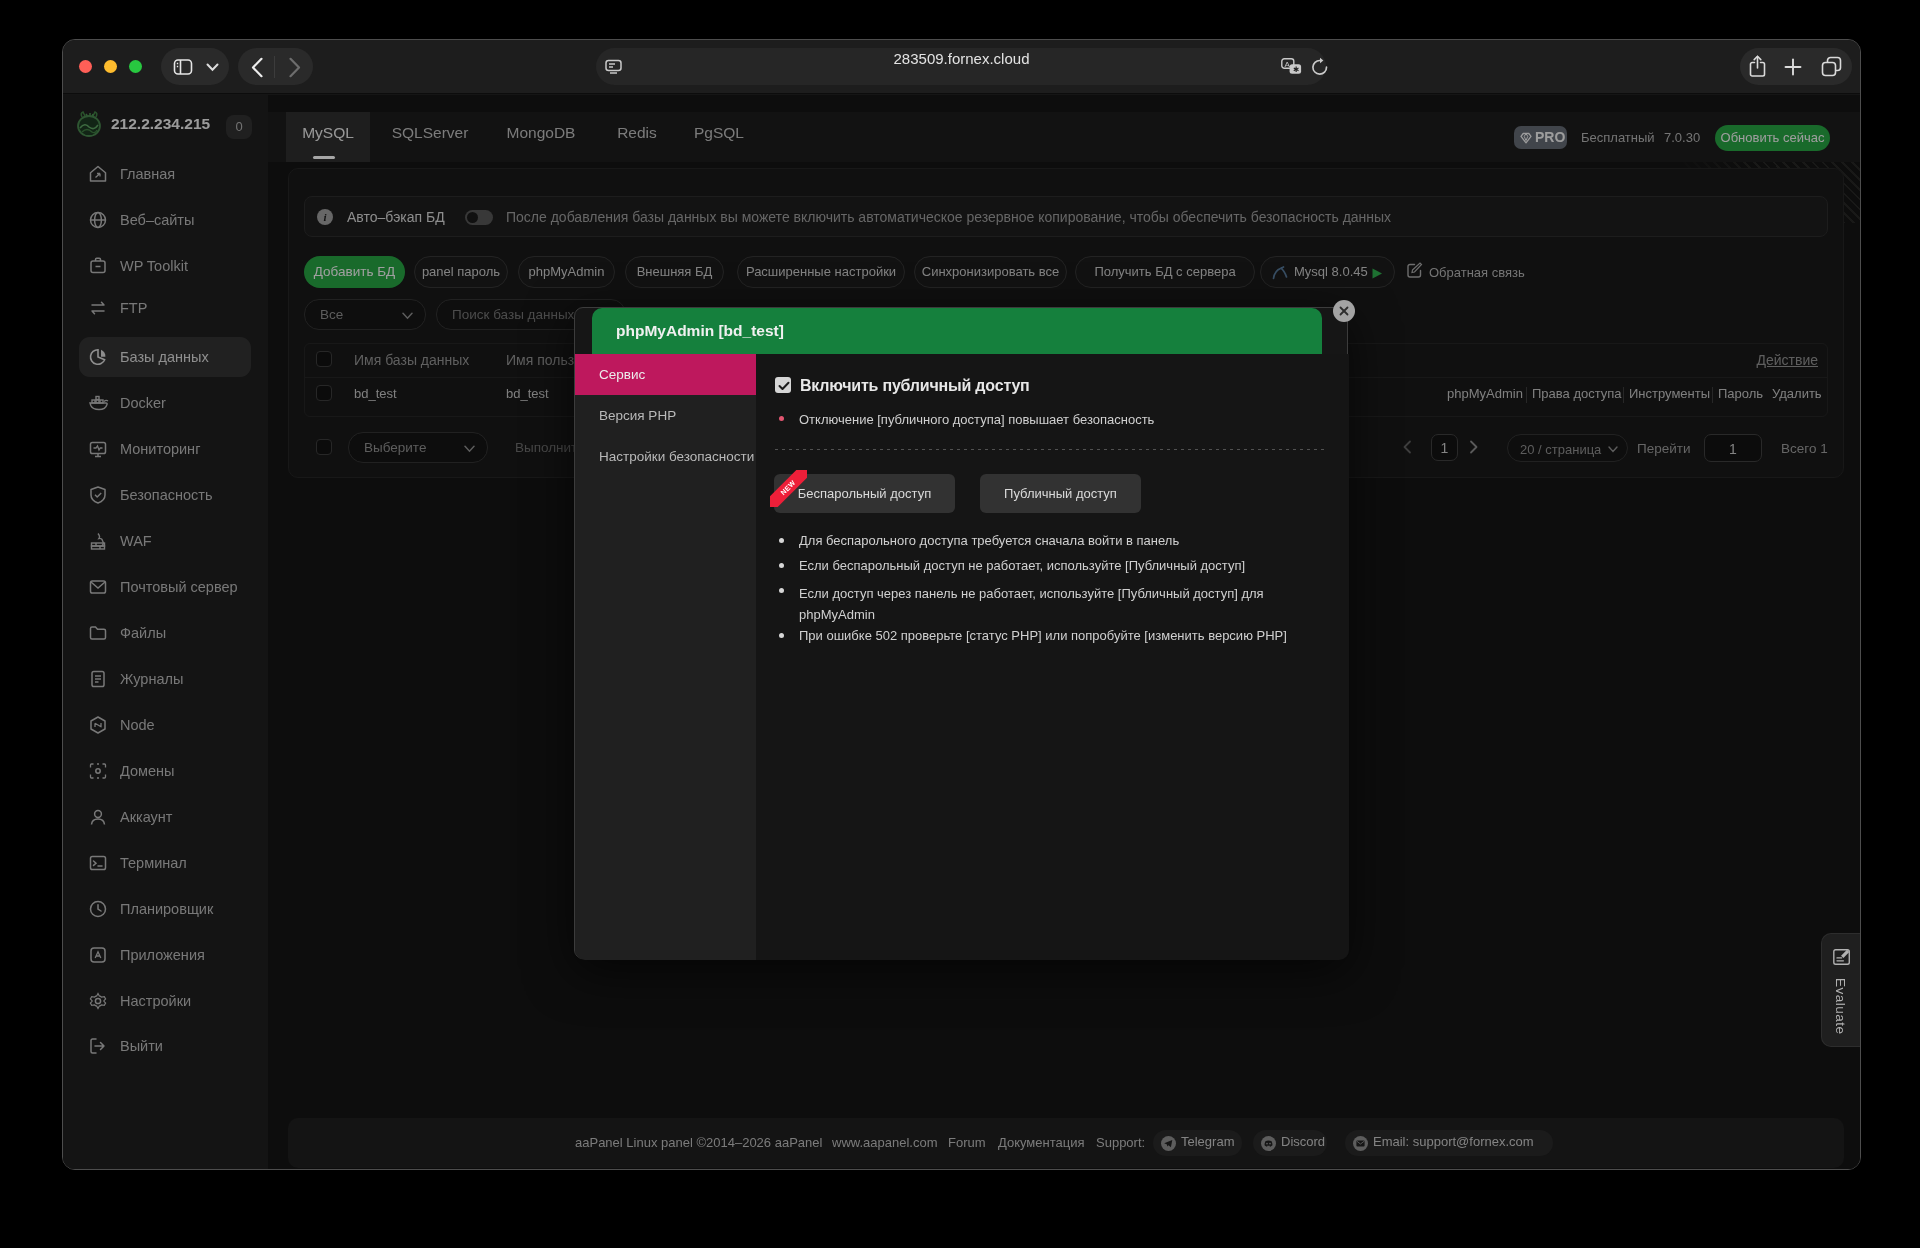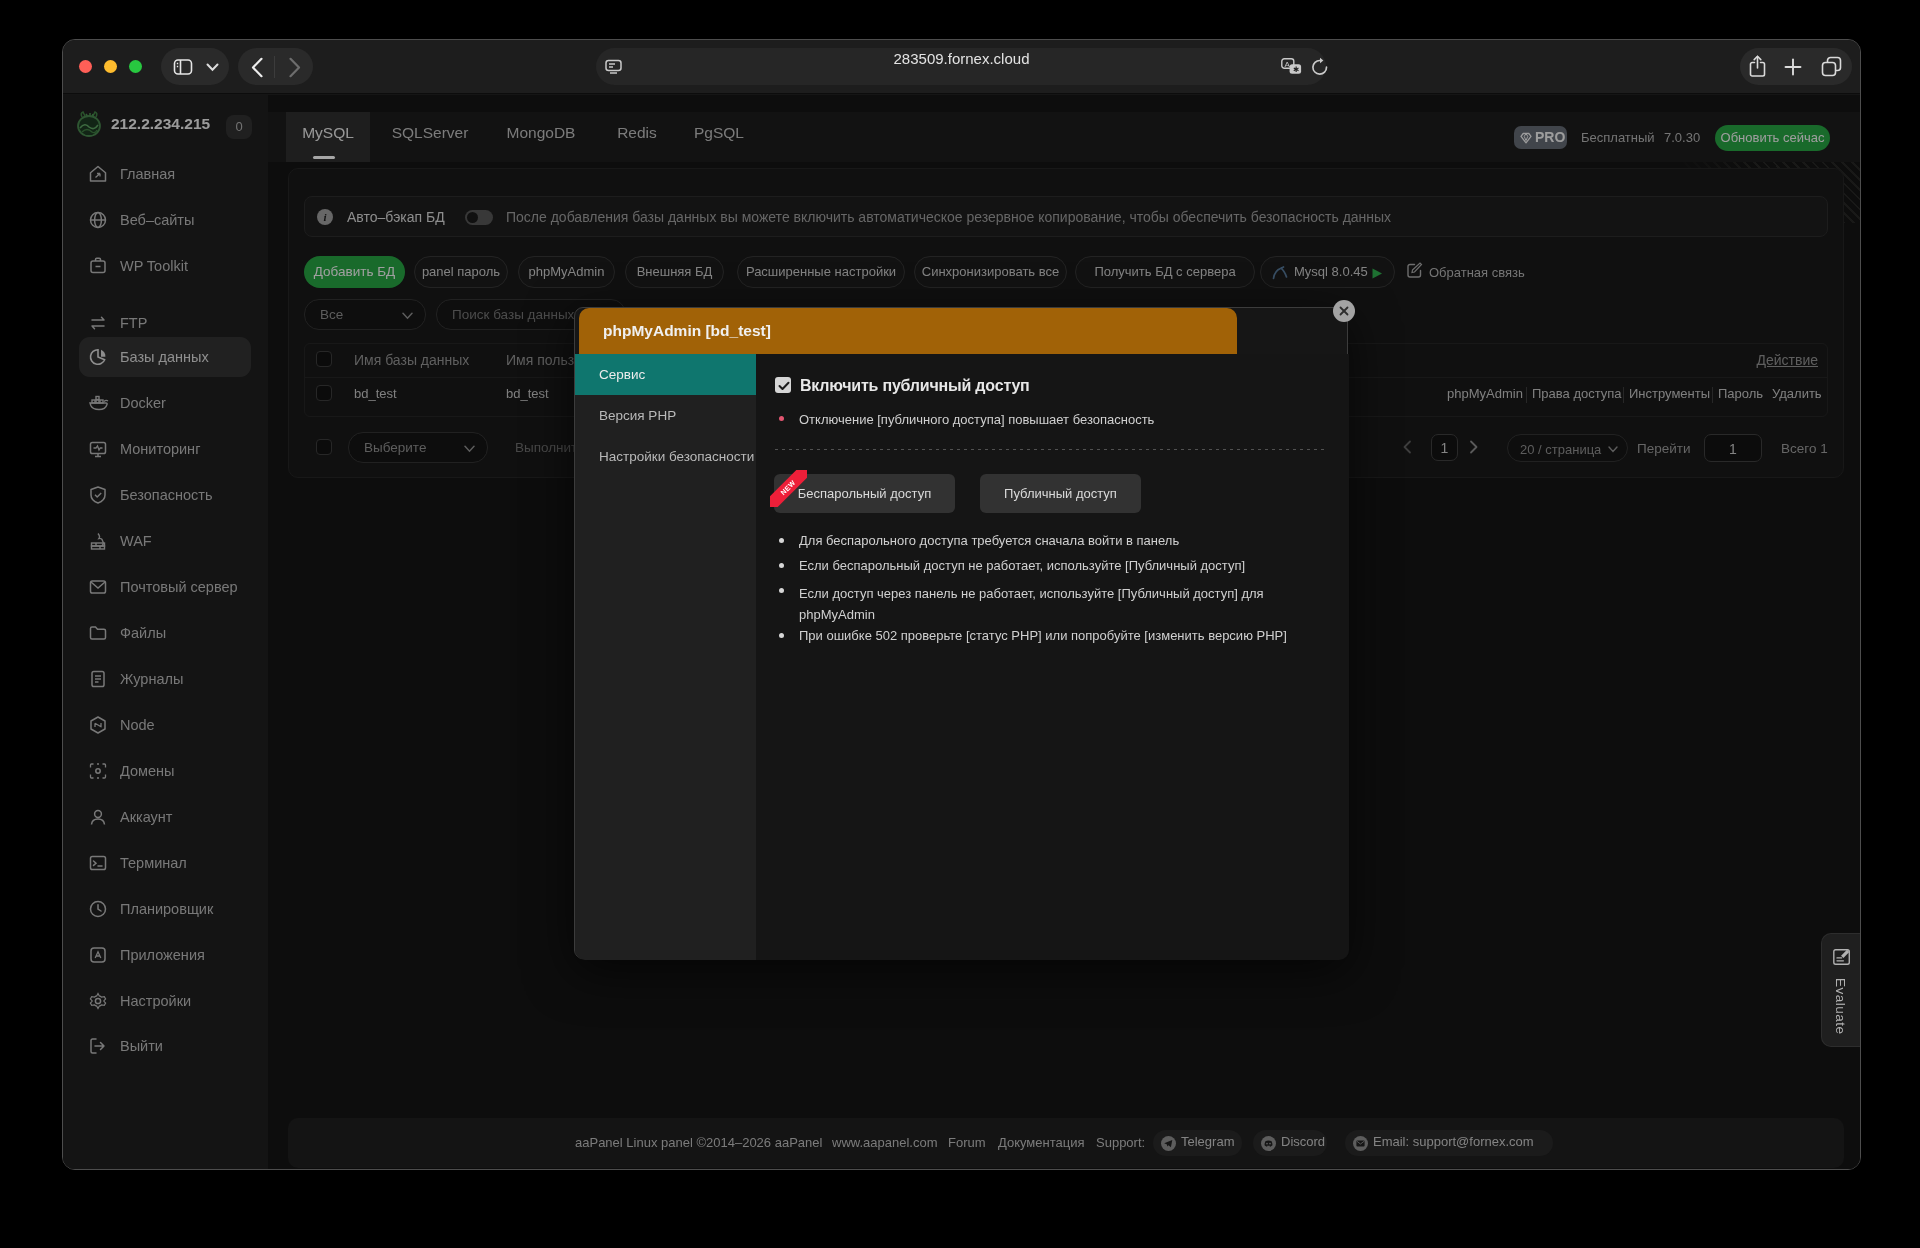--- a/index.html
+++ b/index.html
@@ -52,25 +52,25 @@
 
 #foot { position:absolute; left:20px; top:1023px; width:1556px; height:50px; background:#1f1f1f; border-radius:10px; }
 .ft { position:absolute; top:17px; color:#bdbdbd; font-size:13px; white-space:nowrap; }
 .fpill { position:absolute; top:12px; height:26px; background:#2a2a2a; border-radius:13px; color:#c9c9c9; font-size:13px; white-space:nowrap; }
 
 #ovl { position:absolute; left:0; top:55px; width:1797px; height:1076px; background:rgba(0,0,0,0.35); }
 #eval { position:absolute; left:1758px; top:893px; width:40px; height:114px; background:#1f1f1f; border:1px solid #2d2d2d; border-right:none; border-radius:10px 0 0 10px; }
 #eval .etxt { position:absolute; left:11px; top:44px; writing-mode:vertical-rl; color:#b2b2b2; font-size:13.5px; letter-spacing:0.5px; }
 
 #modal { position:absolute; left:511px; top:267px; width:774px; height:652px; background:#161616; border:1px solid #3c3c3c; border-radius:9px; box-shadow:0 12px 48px rgba(0,0,0,.65); }
-#mhead { position:absolute; left:4px; top:0; width:658px; height:46px; background:#a16207; border-radius:10px 10px 0 0; }
+#mhead { position:absolute; left:17px; top:0; width:730px; height:46px; background:#15803d; border-radius:10px 10px 0 0; }
 #mhead span { position:absolute; left:24px; top:14px; color:#f0f0f0; font-size:15.5px; font-weight:bold; }
 #mnav { position:absolute; left:0; top:46px; width:181px; height:606px; background:#202020; border-radius:0 0 0 10px; overflow:hidden; }
 .mtab { position:absolute; left:0; width:181px; height:41px; line-height:41px; padding-left:24px; color:#b9b9b9; font-size:13.5px; white-space:nowrap; overflow:hidden; }
-.mtab.on { background:#0f766e; color:#ececec; }
+.mtab.on { background:#be185d; color:#ececec; }
 #mbody { position:absolute; left:181px; top:46px; width:593px; height:606px; background:#151515; border-radius:0 0 10px 0; }
 #mclose { position:absolute; left:1270px; top:260px; width:22px; height:22px; border-radius:50%; background:#a3a3a3; }
 .red { color:#e25671; }
 .mbullet { position:absolute; width:5px; height:5px; border-radius:50%; background:#d6d6d6; }
 .mtxt { position:absolute; color:#d0d0d0; font-size:13px; white-space:nowrap; }
 .mbtn { position:absolute; top:120px; height:39px; background:#323232; border-radius:6px; color:#dadada; font-size:13px; text-align:center; line-height:39px; }
 svg { display:block; }
 </style>
 </head>
 <body>
@@ -167,21 +167,21 @@
           <span class="lbl">Веб–сайты</span>
         </div>
       <div class="mi" style="top:148px;">
           <svg width="20" height="20" viewBox="0 0 20 20" fill="none" stroke="#b9b9b9" stroke-width="1.5">
             <rect x="3" y="5" width="14" height="11.5" rx="2"></rect>
             <path d="M7.5 5 V3.5 A1.2 1.2 0 0 1 8.7 2.3 H11.3 A1.2 1.2 0 0 1 12.5 3.5 V5"></path>
             <line x1="7.5" y1="10.5" x2="12.5" y2="10.5"></line>
           </svg>
           <span class="lbl">WP Toolkit</span>
         </div>
-      <div class="mi" style="top:205px;padding-left:7px;">
+      <div class="mi" style="top:190px;padding-left:7px;">
           <svg width="20" height="20" viewBox="0 0 20 20" fill="none" stroke="#b9b9b9" stroke-width="1.5" stroke-linecap="round" stroke-linejoin="round">
             <path d="M4 7 H16 M13.5 4.2 L16 7"></path>
             <path d="M16 13 H4 M6.5 15.8 L4 13"></path>
           </svg>
           <span class="lbl">FTP</span>
         </div>
       <div class="mi" style="top:239px;color:#dadada;">
           <svg width="20" height="20" viewBox="0 0 20 20" fill="none" stroke="#dadada" stroke-width="1.6">
             <path d="M16.6 12.7 A7.3 7.3 0 1 1 10 2.7 V10 Z"></path>
             <path d="M13 2.8 A7.3 7.3 0 0 1 17.4 9.7 L13 9.7 Z" fill="#dadada" stroke="none"></path>

